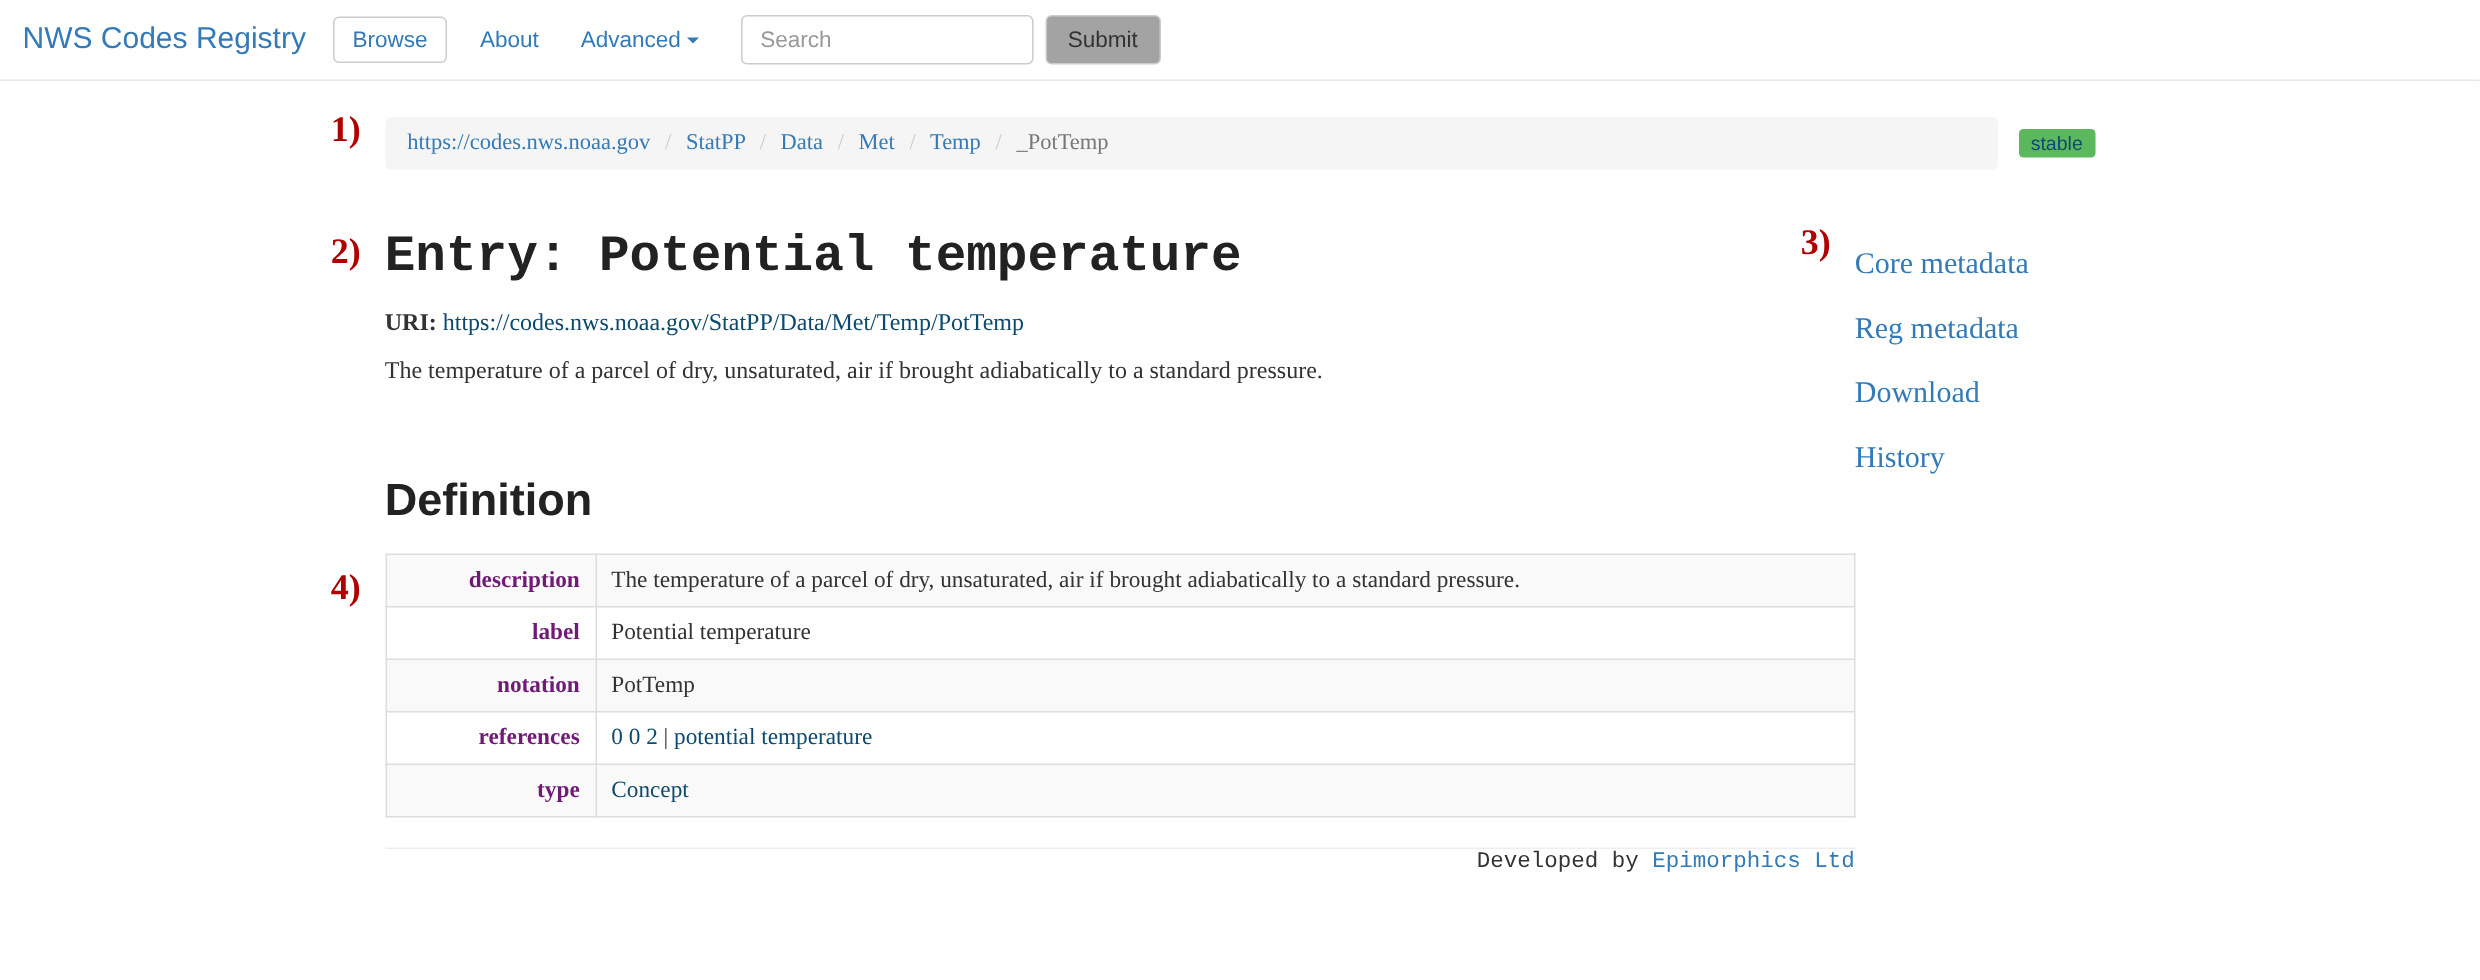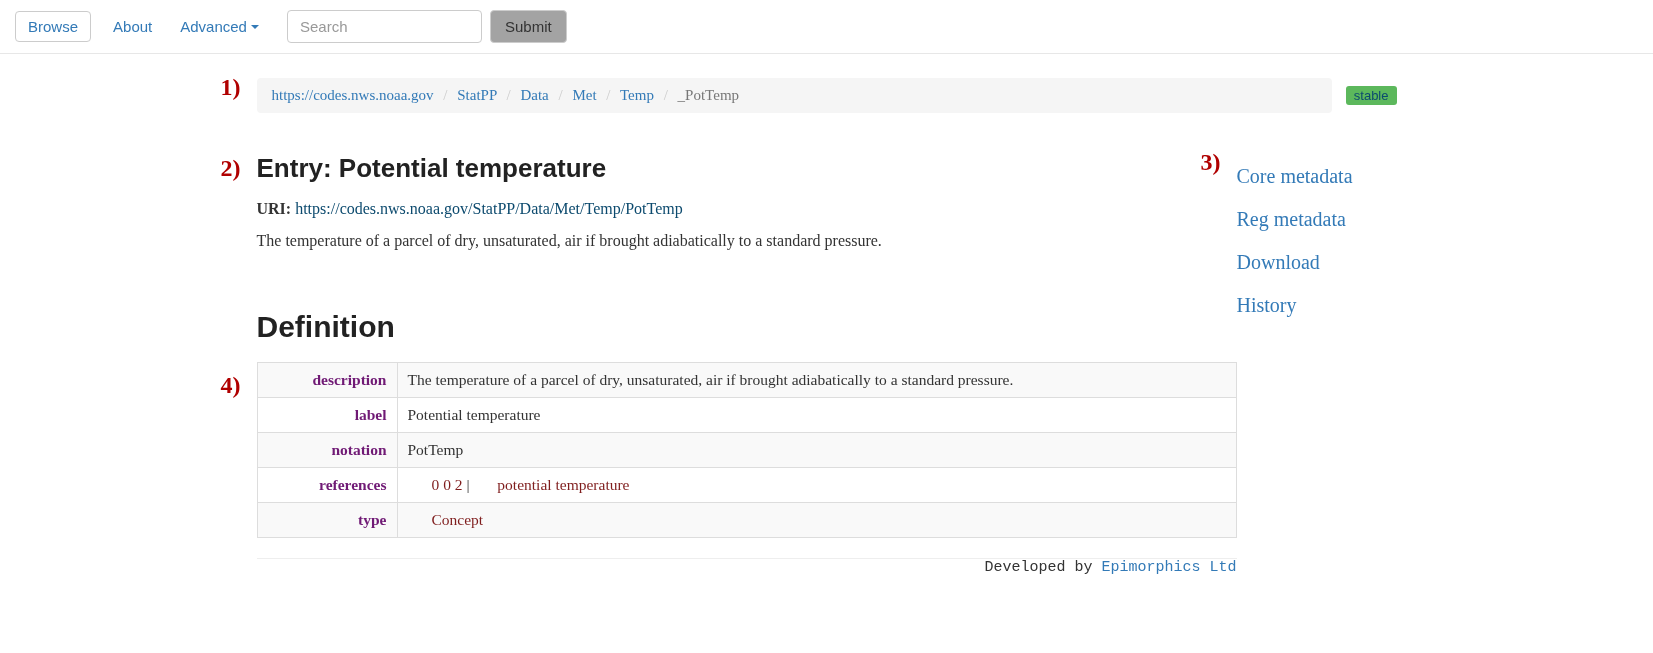--- a/index.html
+++ b/index.html
@@ -124,23 +124,23 @@
     font-family: Georgia, serif;
   }
   .sidebar a {
     display: block;
     color: #337ab7;
     text-decoration: none;
     padding: 10px 0;
     font-size: 20px;
   }
   h1 {
-    font-family: Liberation Sans, sans-serif;
+    font-family: Liberation Mono, monospace;
     font-weight: 600;
-    font-size: 26px;
+    font-size: 34px;
     margin: 0 0 16px 0;
     color: #222;
   }
   h2 {
     font-family: "Helvetica Neue", Helvetica, Arial, sans-serif;
     font-weight: 600;
     font-size: 30px;
     margin: 60px 0 18px 0;
     color: #222;
   }
@@ -162,36 +162,37 @@
     border: 1px solid #ddd;
     vertical-align: top;
     color: #701a75;
   }
   table.def td {
     padding: 8px 10px;
     border: 1px solid #ddd;
     color: #333;
   }
   table.def tr:nth-child(odd) { background: #f9f9f9; }
-  table.def a { color: #7f1d1d; text-decoration: none; margin-left: 24px; }
+  table.def a { color: #0c4a6e; text-decoration: none; }
   .footer {
     text-align: right;
     border-top: 1px solid #eee;
     margin-top: 20px;
     padding-top: 0;
     font-family: Liberation Mono, monospace;
     font-size: 15px;
     color: #333;
   }
   .footer a { color: #337ab7; text-decoration: none; }
 </style>
 </head>
 <body>
 
 <div class="navbar">
+  <a class="brand">NWS Codes Registry</a>
   <button class="nav-btn">Browse</button>
   <a class="nav-link">About</a>
   <a class="nav-link">
     <span>Advanced</span>
     <span class="caret"></span>
   </a>
   <input class="search-input" type="text" placeholder="Search" style="">
   <button class="submit-btn">Submit</button>
 </div>
 

